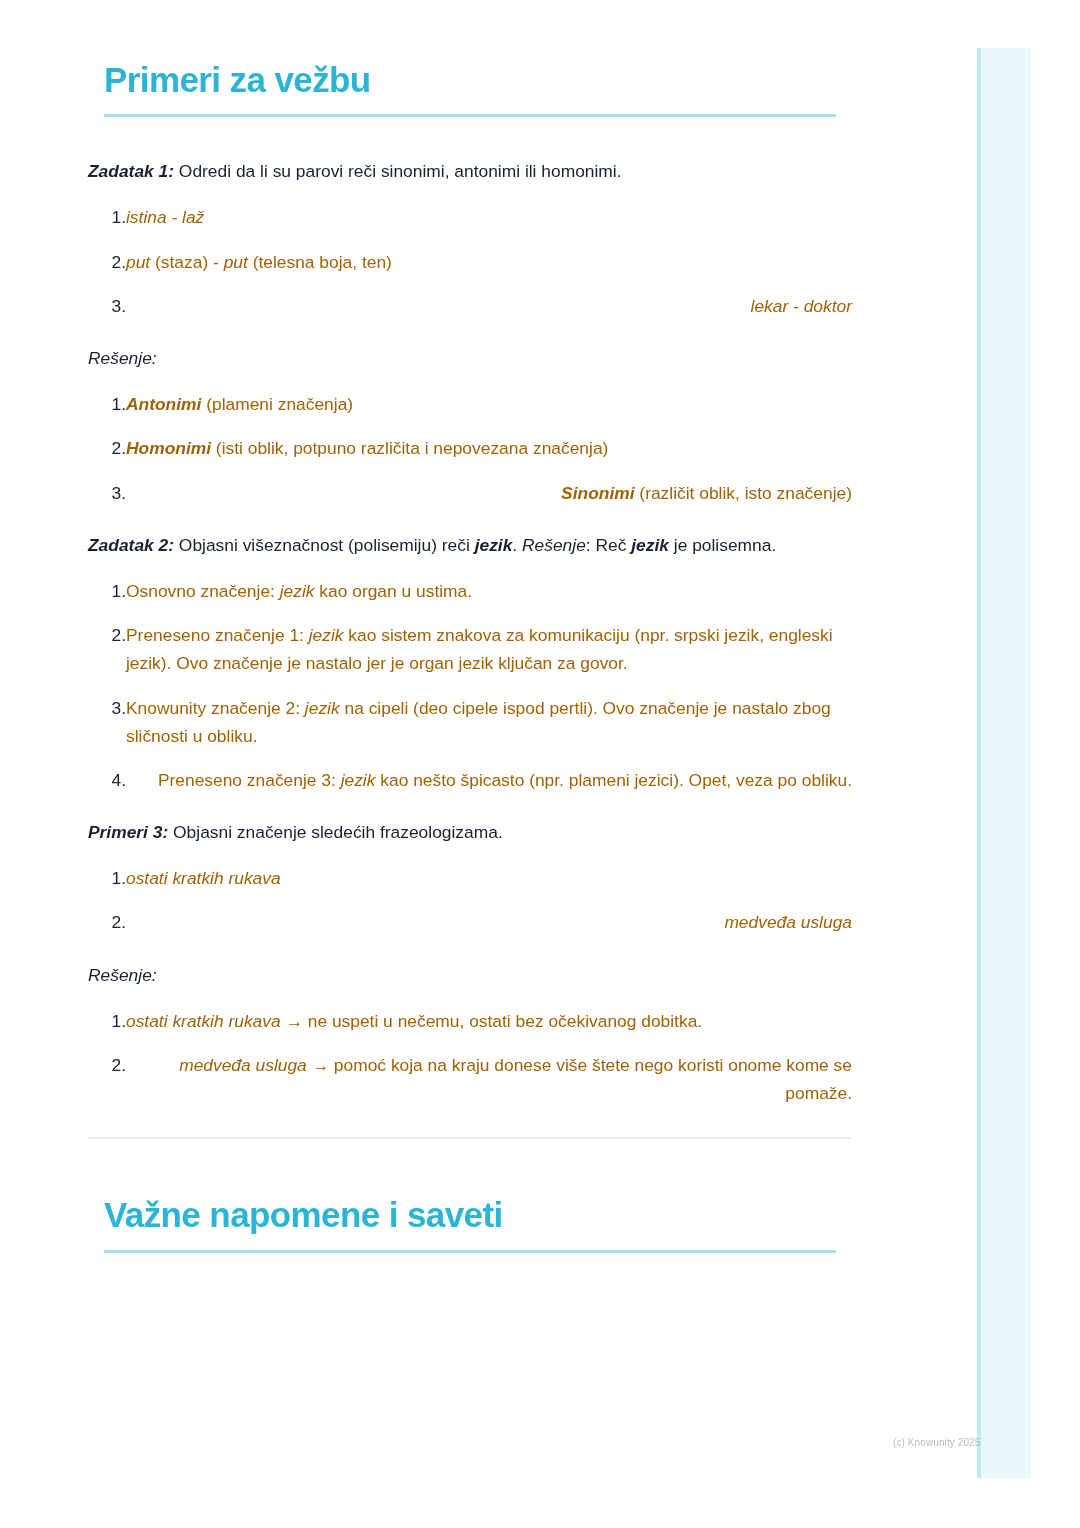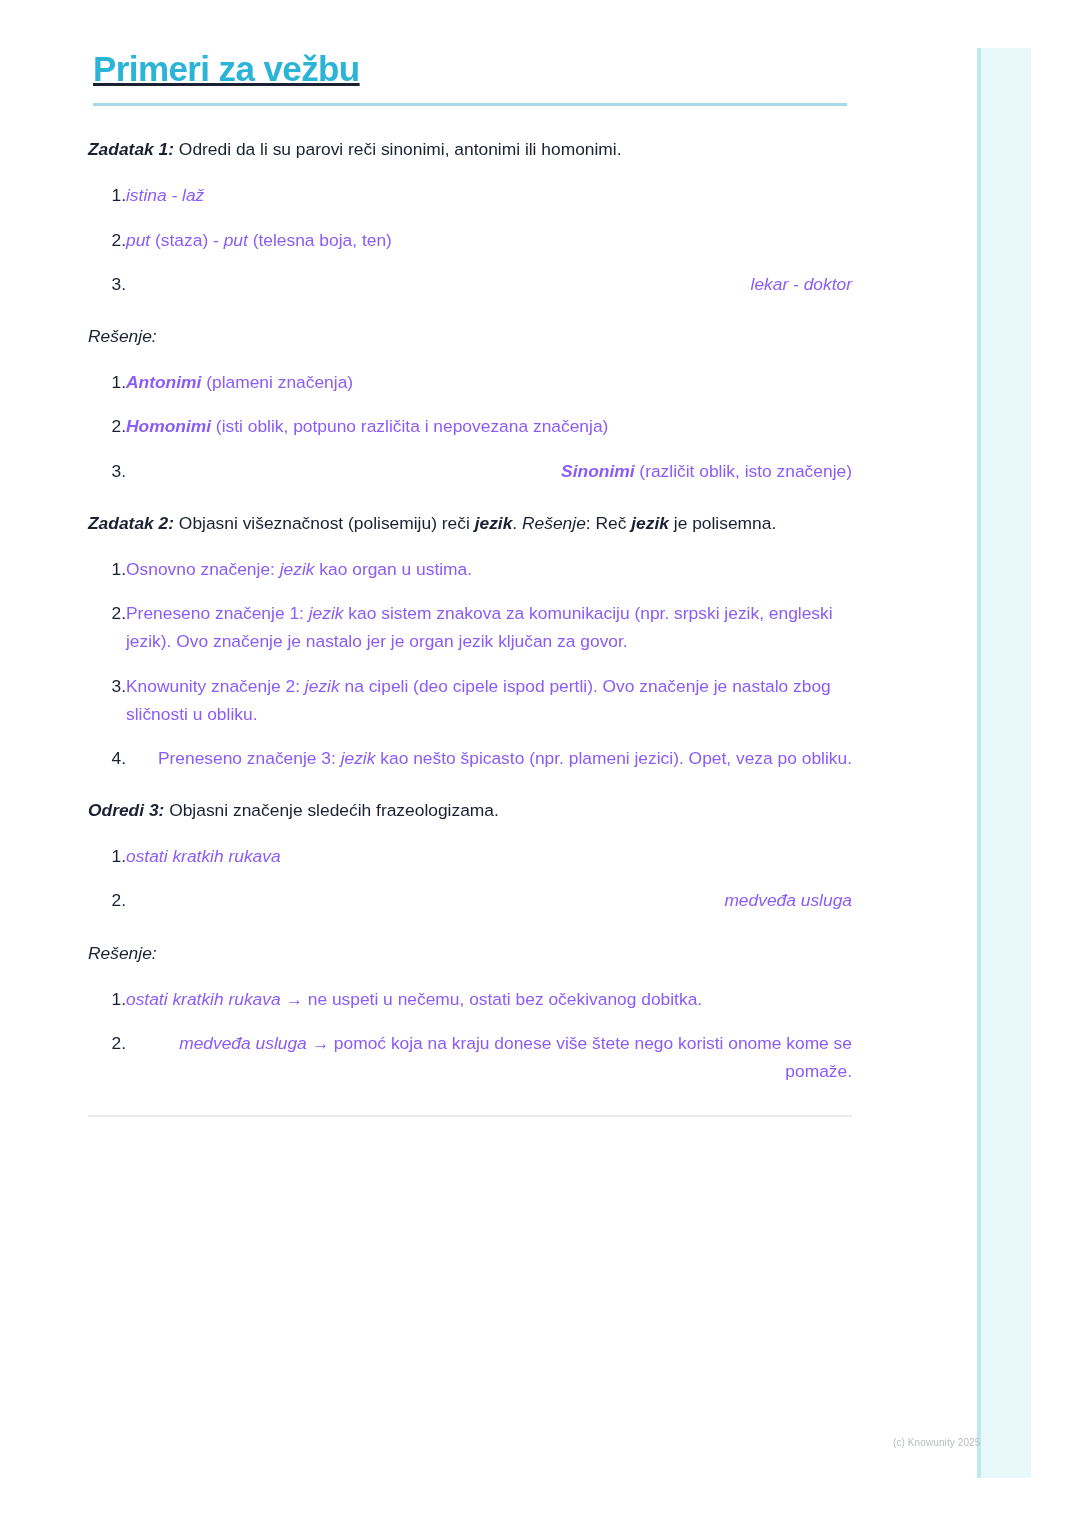--- a/index.html
+++ b/index.html
@@ -43,22 +43,21 @@
   .section-heading {
     font-size: 35px;
     font-weight: 700;
     letter-spacing: -0.6px;
     color: #2bb4d6;
     margin: 0;
     padding: 0;
     line-height: 1.15;
   }
   .heading-block {
-    margin: 5px;
-    text-decoration: underline;
+    margin: 16px;
   }
   .heading-rule {
     height: 3px;
     background: #a8d9e6;
     border: 0;
     margin: 14px 0 0 0;
     width: 100%;
   }
   .gray-rule {
     height: 2px;
@@ -88,21 +87,21 @@
     padding: 0;
     counter-reset: li;
   }
   ol.list > li {
     counter-increment: li;
     position: relative;
     padding-left: 38px;
     font-size: 17.4px;
     line-height: 1.62;
     margin: 0 0 16px 0;
-    color: #8b5cf6;
+    color: #a16207;
   }
   ol.list > li:last-child { margin-bottom: 0; text-align: right; }
   ol.list > li::before {
     content: counter(li) ".";
     position: absolute;
     left: 18px;
     top: 0;
     width: 20px;
     text-align: right;
     font-style: normal;
@@ -171,21 +170,21 @@
 
   <ol class="list">
     <li><span>Osnovno značenje: </span><span class="i">jezik</span><span> kao organ u ustima.</span></li>
     <li><span>Preneseno značenje 1: </span><span class="i">jezik</span><span> kao sistem znakova za komunikaciju (npr. srpski jezik, engleski jezik). Ovo značenje je nastalo jer je organ jezik ključan za govor.</span></li>
     <li><span>Knowunity značenje 2: </span><span class="i">jezik</span><span> na cipeli (deo cipele ispod pertli). Ovo značenje je nastalo zbog sličnosti u obliku.</span></li>
     <li><span>Preneseno značenje 3: </span><span class="i">jezik</span><span> kao nešto špicasto (npr. plameni jezici). Opet, veza po obliku.</span></li>
   </ol>
 
   <div class="spacer-md"></div>
 
-  <p class="para"><span class="b">Odredi 3:</span><span> Objasni značenje sledećih frazeologizama.</span></p>
+  <p class="para"><span class="b">Primeri 3:</span><span> Objasni značenje sledećih frazeologizama.</span></p>
 
   <div class="spacer-sm"></div>
 
   <ol class="list">
     <li><span class="i">ostati kratkih rukava</span></li>
     <li><span class="i">medveđa usluga</span></li>
   </ol>
 
   <div class="spacer-md"></div>
 
@@ -197,16 +196,20 @@
     <li><span class="i">ostati kratkih rukava</span><span> → ne uspeti u nečemu, ostati bez očekivanog dobitka.</span></li>
     <li><span class="i">medveđa usluga</span><span> → pomoć koja na kraju donese više štete nego koristi onome kome se pomaže.</span></li>
   </ol>
 
   <div class="spacer-lg"></div>
 
   <hr class="gray-rule">
 
   <div style="height:40px"></div>
 
+  <div class="heading-block">
+    <h1 class="section-heading">Važne napomene i saveti</h1>
+    <hr class="heading-rule">
+  </div>
 
 </div>
 
 <div class="footer-credit">(c) Knowunity 2025</div>
 
 </body></html>

